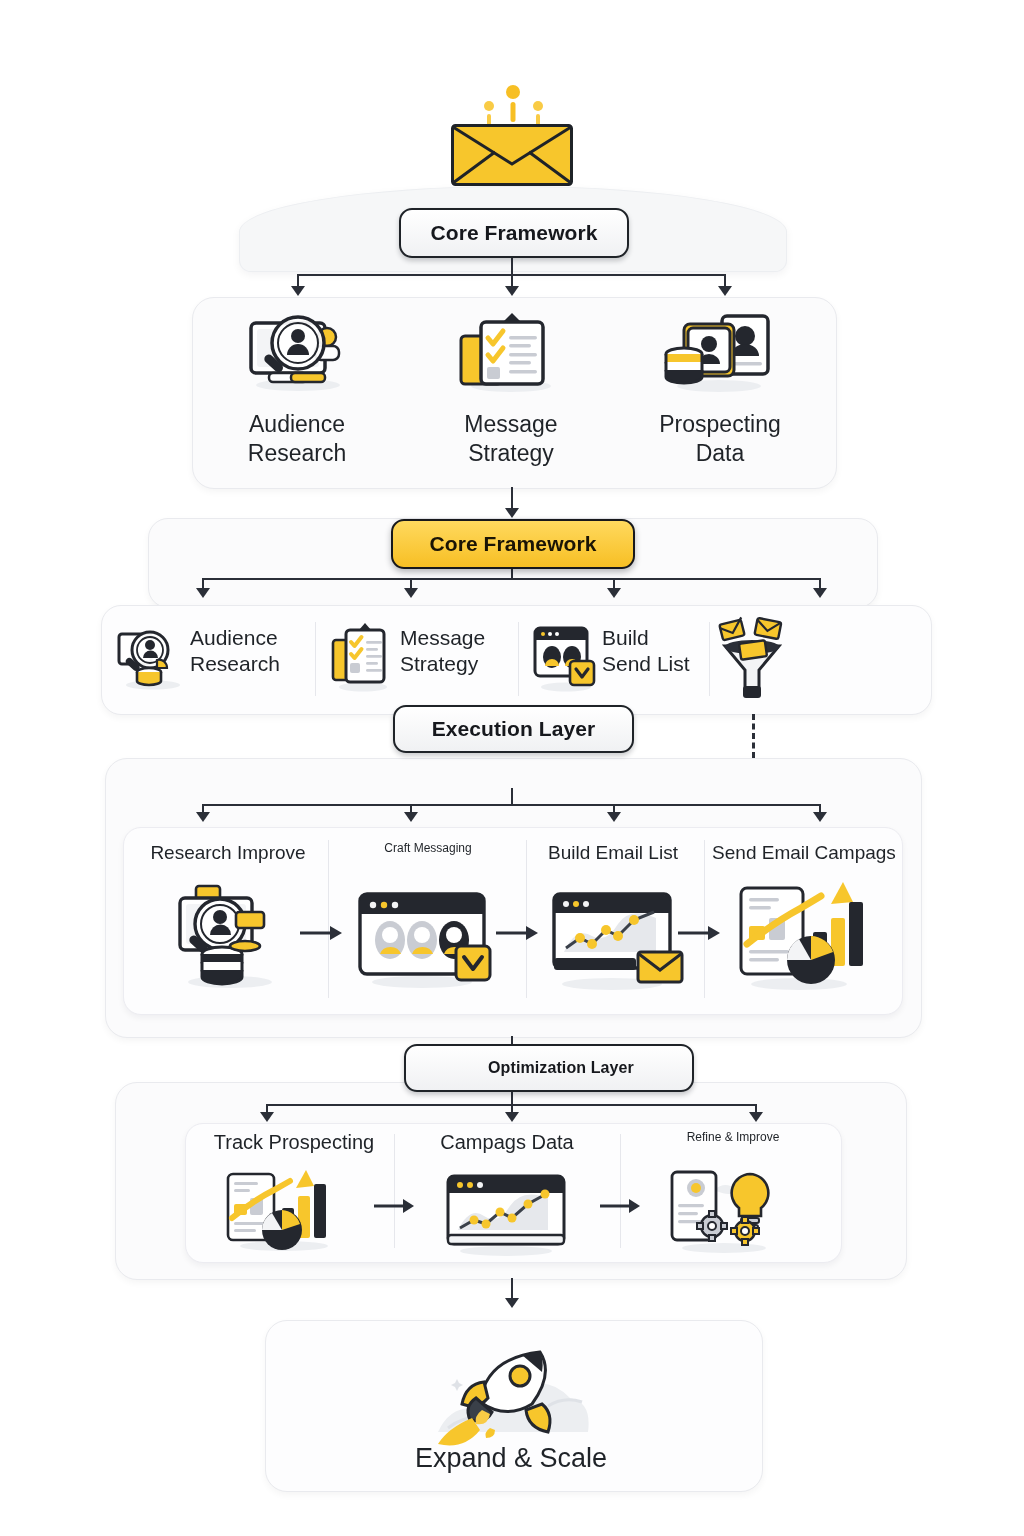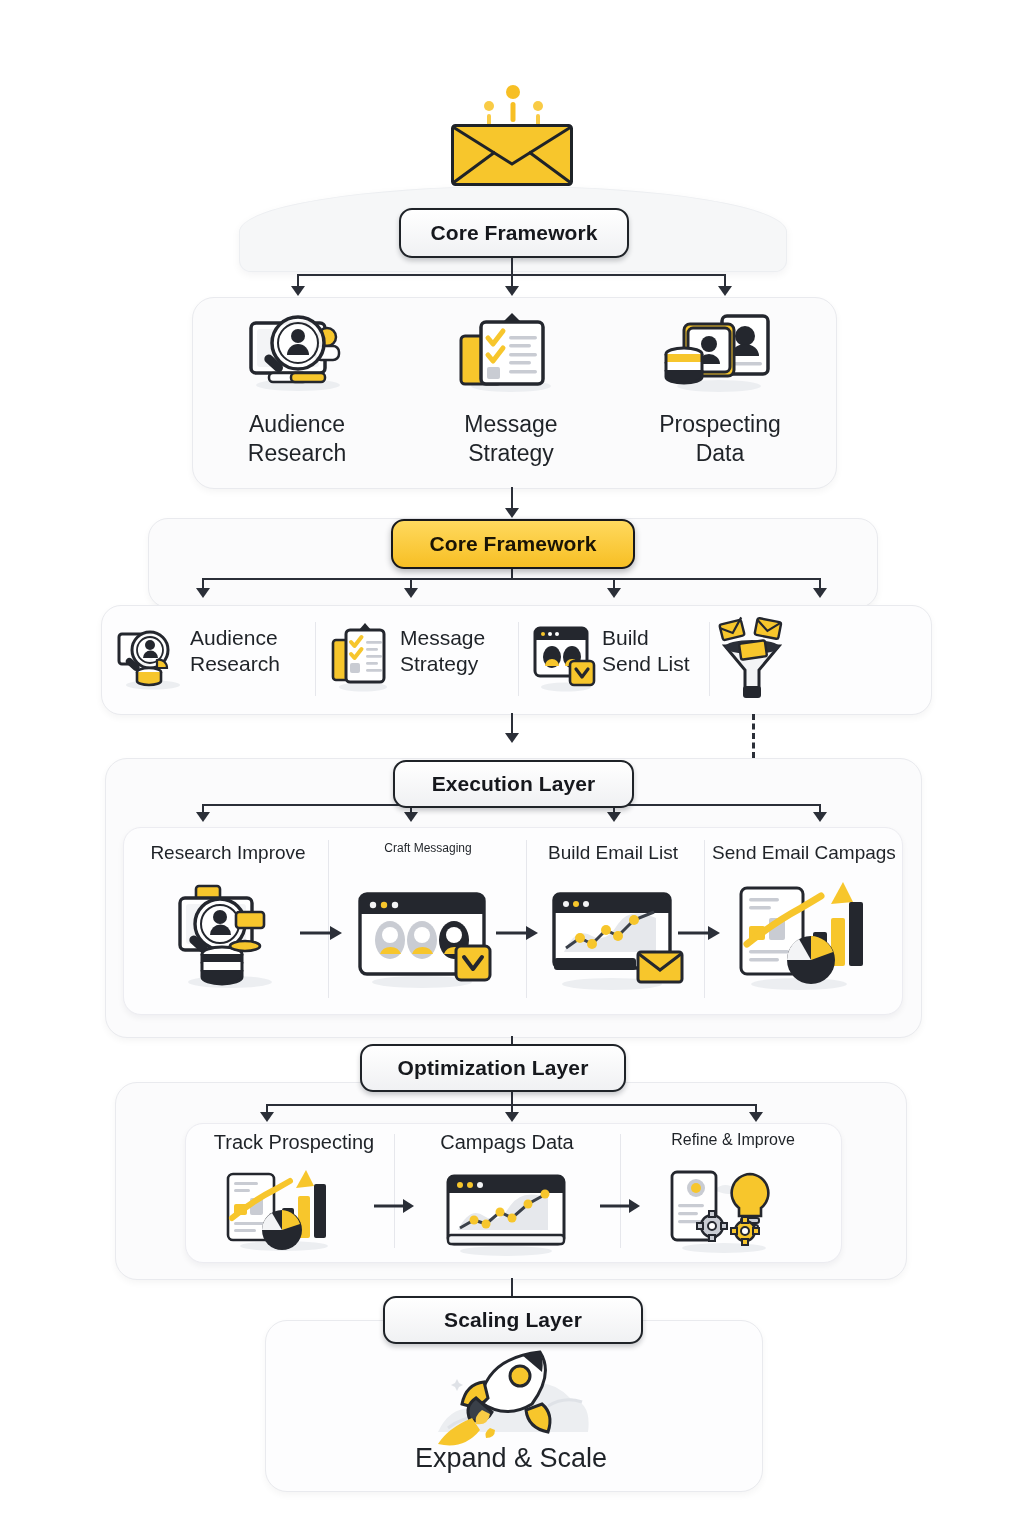--- a/index.html
+++ b/index.html
@@ -240,21 +240,21 @@
     </svg>
   </div>
 
   <div class="dashline" style="left:752px;top:714px;height:44px;"></div>
 
   <div class="vline" style="left:511px;top:713px;height:26px;"></div>
   <div class="arrow-d" style="left:505px;top:733px;"></div>
 
   <div class="panel" style="left:105px;top:758px;width:815px;height:278px;"></div>
 
-  <div class="badge" style="left:393px;top:760px;width:237px;height:44px;font-size:21px;">Execution Layer</div>
+  <div class="badge" style="left:393px;top:705px;width:237px;height:44px;font-size:21px;">Execution Layer</div>
 
   <div class="vline" style="left:511px;top:788px;height:18px;"></div>
   <div class="hline" style="left:203px;top:804px;width:617px;"></div>
   <div class="vline" style="left:202px;top:804px;height:10px;"></div>
   <div class="vline" style="left:410px;top:804px;height:10px;"></div>
   <div class="vline" style="left:613px;top:804px;height:10px;"></div>
   <div class="vline" style="left:819px;top:804px;height:10px;"></div>
   <div class="arrow-d" style="left:196px;top:812px;"></div>
   <div class="arrow-d" style="left:404px;top:812px;"></div>
   <div class="arrow-d" style="left:607px;top:812px;"></div>
@@ -370,38 +370,38 @@
       <path d="M76 80 L76 56 A24 24 0 0 1 98 72 Z" fill="#f7c62c"></path>
       <path d="M76 80 L52 80 A24 24 0 0 1 64 59 Z" fill="#f3f4f6"></path>
     </svg>
   </div>
 
   <div class="vline" style="left:511px;top:1036px;height:26px;"></div>
   <div class="arrow-d" style="left:505px;top:1056px;"></div>
 
   <div class="panel" style="left:115px;top:1082px;width:790px;height:196px;"></div>
 
-  <div class="badge" style="left:360px;top:1044px;width:262px;height:44px;font-size:21px;">Optimization Layer</div>
+  <div class="badge" style="left:404px;top:1044px;width:262px;height:44px;font-size:16px;padding-left:24px;">Optimization Layer</div>
 
   <div class="vline" style="left:511px;top:1088px;height:18px;"></div>
   <div class="hline" style="left:267px;top:1104px;width:489px;"></div>
   <div class="vline" style="left:266px;top:1104px;height:10px;"></div>
   <div class="vline" style="left:511px;top:1104px;height:10px;"></div>
   <div class="vline" style="left:755px;top:1104px;height:10px;"></div>
   <div class="arrow-d" style="left:260px;top:1112px;"></div>
   <div class="arrow-d" style="left:505px;top:1112px;"></div>
   <div class="arrow-d" style="left:749px;top:1112px;"></div>
 
   <div class="card" style="left:185px;top:1123px;width:655px;height:138px;"></div>
   <div class="divider" style="left:394px;top:1134px;height:114px;"></div>
   <div class="divider" style="left:620px;top:1134px;height:114px;"></div>
 
   <div class="lbl" style="left:196px;top:1130px;width:196px;font-size:20px;">Track Prospecting</div>
   <div class="lbl" style="left:412px;top:1130px;width:190px;font-size:20px;">Campags Data</div>
-  <div class="lbl" style="left:638px;top:1130px;width:190px;font-size:16px;">Refine &amp; Improve</div>
+  <div class="lbl" style="left:638px;top:1130px;width:190px;font-size:12px;">Refine &amp; Improve</div>
 
   <div class="ic" style="left:224px;top:1170px;">
     <svg width="122" height="82" viewBox="0 0 122 82">
       <ellipse cx="60" cy="76" rx="44" ry="5" fill="#eceef1"></ellipse>
       <rect x="4" y="4" width="46" height="66" rx="5" fill="#fff" stroke="#24272e" stroke-width="2.6"></rect>
       <rect x="10" y="12" width="24" height="3" rx="1.5" fill="#c9ccd3"></rect>
       <rect x="10" y="19" width="16" height="3" rx="1.5" fill="#c9ccd3"></rect>
       <rect x="10" y="34" width="13" height="11" rx="2" fill="#f7c62c"></rect>
       <rect x="26" y="28" width="13" height="17" rx="2" fill="#c9ccd3"></rect>
       <rect x="10" y="52" width="30" height="3" rx="1.5" fill="#c9ccd3"></rect>
@@ -483,21 +483,20 @@
         </g>
       </g>
     </svg>
   </div>
 
   <div class="vline" style="left:511px;top:1278px;height:26px;"></div>
   <div class="arrow-d" style="left:505px;top:1298px;"></div>
 
   <div class="panel" style="left:265px;top:1320px;width:496px;height:170px;background:#fdfdfe;"></div>
 
-  <div class="badge" style="left:383px;top:1296px;width:256px;height:44px;font-size:21px;">Scaling Layer</div>
 
   <div class="ic" style="left:418px;top:1348px;">
     <svg width="190" height="98" viewBox="0 0 190 98">
       <path d="M20 84 q14 -30 44 -22 q10 -26 40 -20 q24 -16 48 8 q22 4 18 34 z" fill="#eceef1"></path>
       <path d="M30 80 q18 -14 40 -10" fill="none" stroke="#dfe2e7" stroke-width="3"></path>
       <path d="M130 58 q16 -10 34 -4" fill="none" stroke="#dfe2e7" stroke-width="3"></path>
       <path d="M41 35 l4 2 l-4 2 l-2 4 l-2 -4 l-4 -2 l4 -2 l2 -4 z" fill="#dfe2e7"></path>
       <path d="M62 54 q6 -44 60 -50 q14 22 -8 52 q-26 16 -52 -2 z" fill="#fff" stroke="#24272e" stroke-width="3"></path>
       <path d="M104 7 q12 -4 18 -3 q4 8 2 20 z" fill="#24272e"></path>
       <circle cx="102" cy="28" r="10" fill="#f7c62c" stroke="#24272e" stroke-width="3"></circle>

